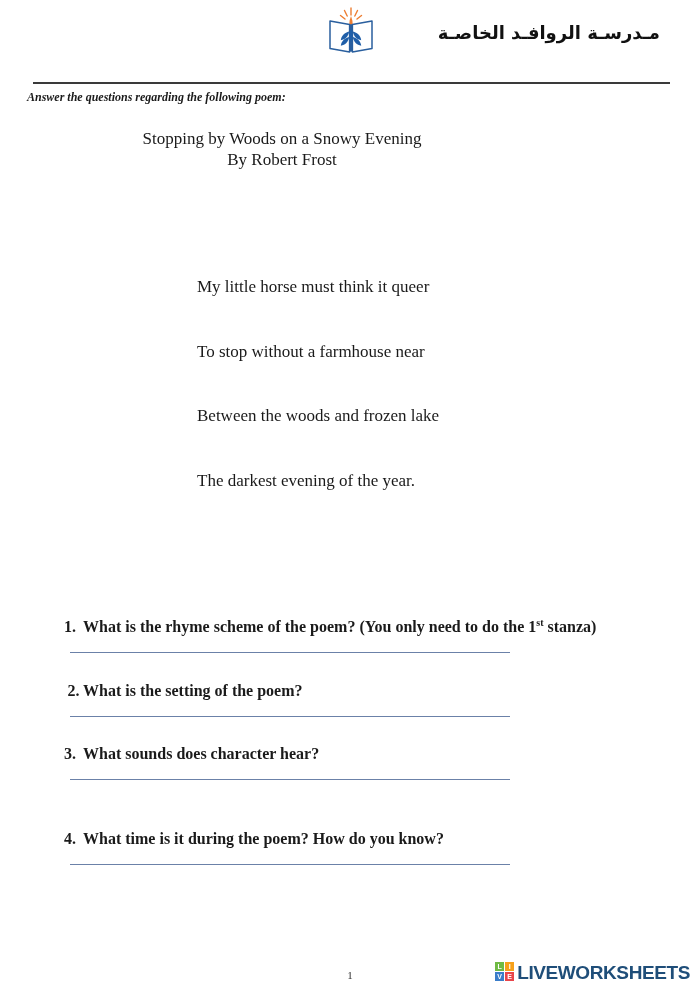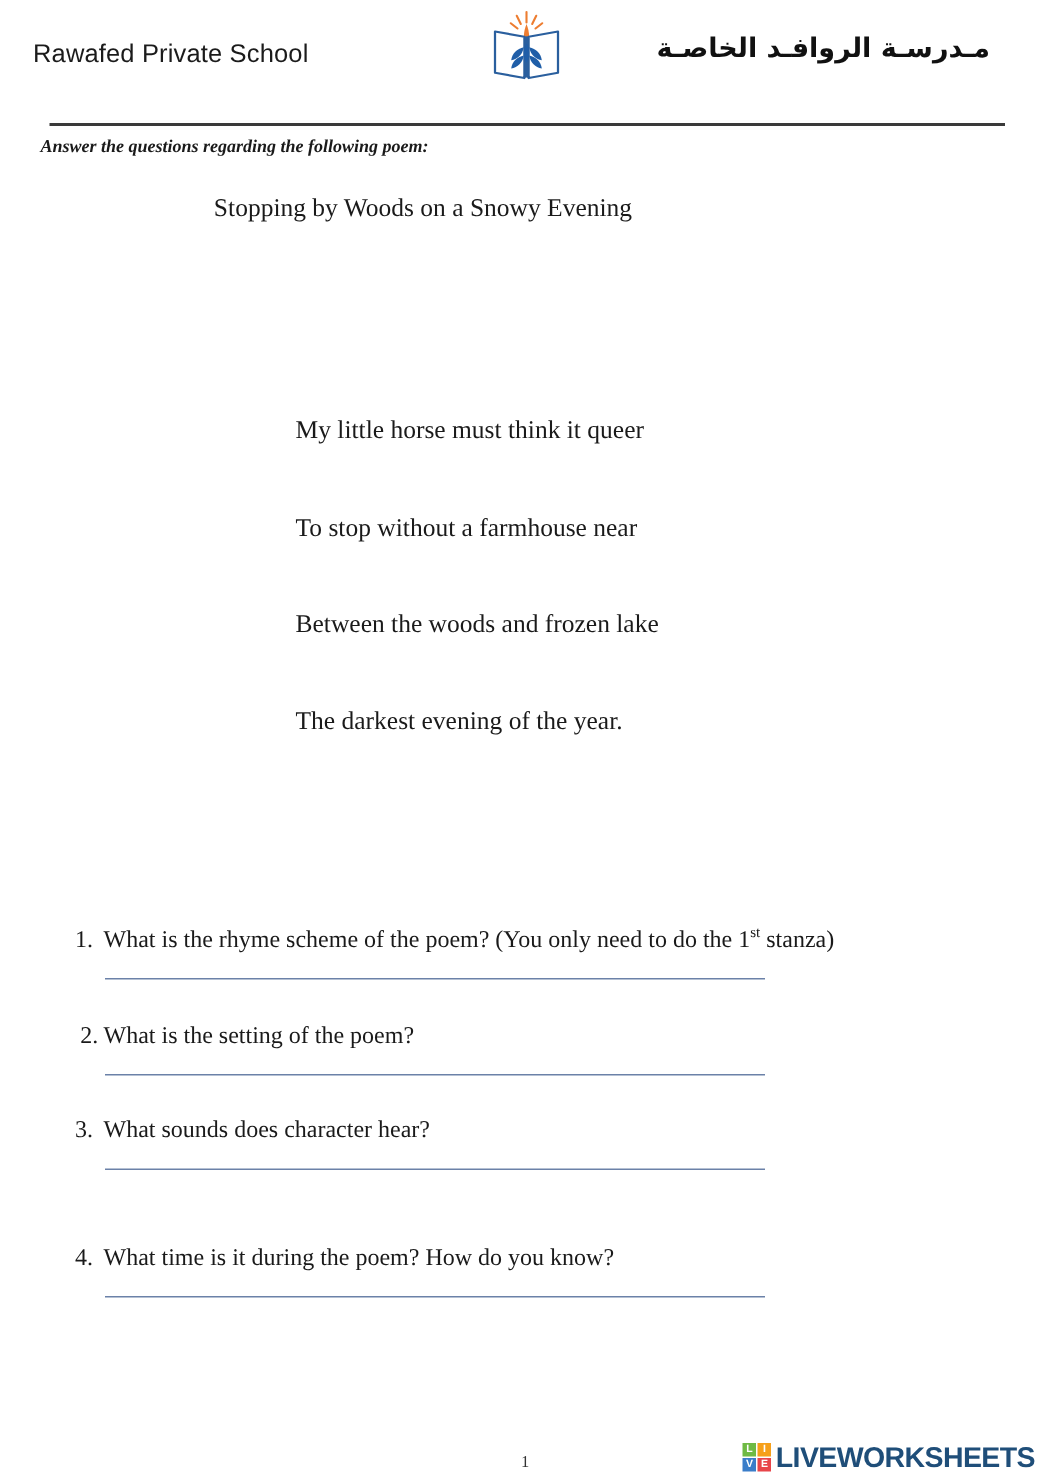--- a/index.html
+++ b/index.html
@@ -88,23 +88,24 @@
 
   
   .questions {
     position: absolute;
     left: 0; top: 612px;
     width: 700px;
   }
   .qitem { position: relative; }
   .qtext {
     position: absolute;
-    left: 50px;
+    left: 64px;
     font-size: 16px;
     white-space: nowrap;
+    font-weight: bold;
   }
   .qnum {
     display: inline-block;
     width: 19px;
   }
   .qtext sup {
     font-size: 10px;
     vertical-align: super;
     line-height: 0;
   }
@@ -154,21 +155,20 @@
     font-size: 19px;
     font-weight: bold;
     letter-spacing: -0.4px;
     color: #1f4e79;
   }
 </style>
 </head>
 <body>
 
 <div class="header">
-  <div class="school-name-en">Rawafed Private School</div>
 
   <div class="logo">
     <svg width="58" height="56" viewBox="0 0 58 56" aria-hidden="true">
 
       <g stroke="#ed7d31" stroke-width="1.4" stroke-linecap="round">
         <line x1="29" y1="4" x2="29" y2="11"></line>
         <line x1="22.5" y1="6.5" x2="25.2" y2="12"></line>
         <line x1="35.5" y1="6.5" x2="32.8" y2="12"></line>
         <line x1="18.5" y1="11.5" x2="23" y2="15"></line>
         <line x1="39.5" y1="11.5" x2="35" y2="15"></line>
@@ -192,20 +192,21 @@
 
   <div class="school-name-ar">مـدرسـة الروافـد الخاصـة</div>
 </div>
 
 <div class="head-rule" style="border-top-color: rgb(58, 58, 58);"></div>
 
 <div class="instruction">Answer the questions regarding the following poem:</div>
 
 <div class="poem-title-block">
   <div>Stopping by Woods on a Snowy Evening</div>
+  <div>By Robert Frost</div>
 </div>
 
 <div class="poem-body">
   <div class="stanza">
     <div class="line">My little horse must think it queer</div>
     <div class="line">To stop without a farmhouse near</div>
     <div class="line">Between the woods and frozen lake</div>
     <div class="line">The darkest evening of the year.</div>
   </div>
   <div class="stanza">

